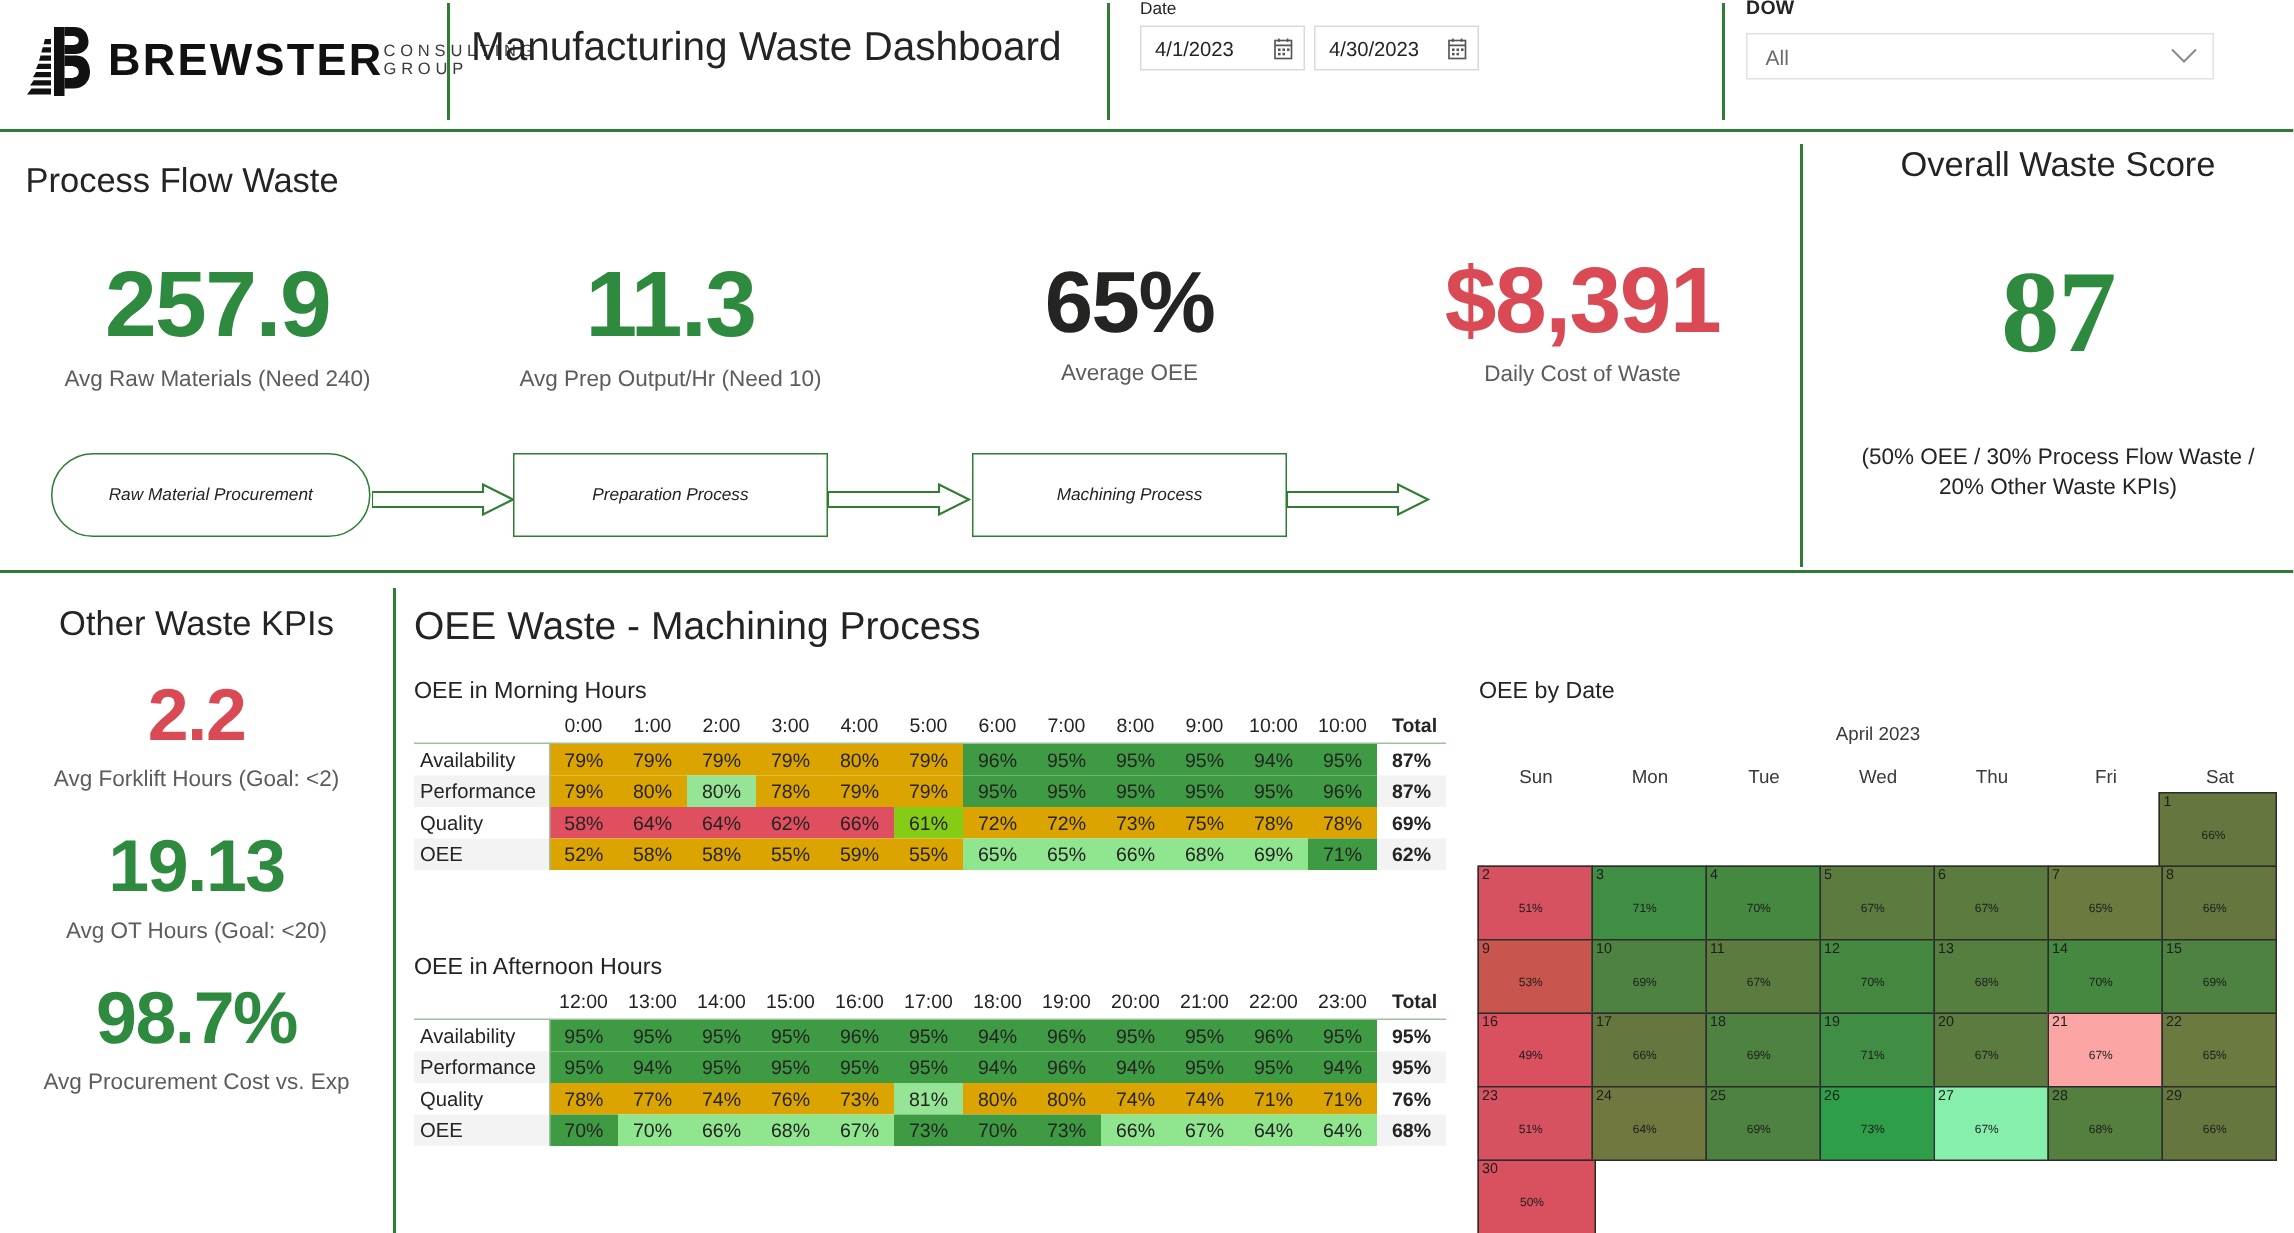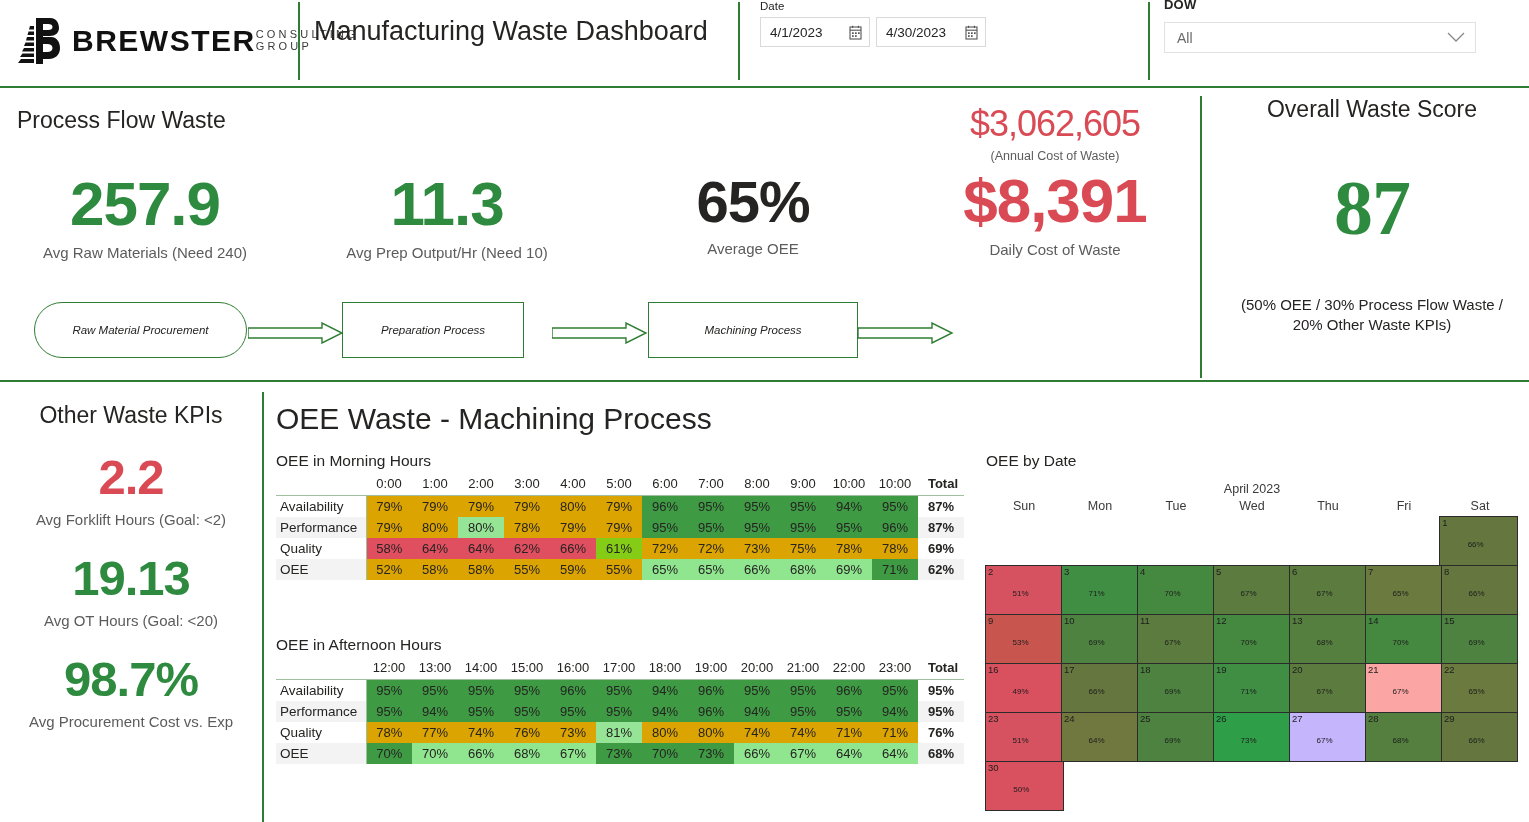--- a/index.html
+++ b/index.html
@@ -70,39 +70,39 @@
   .vdiv { position: absolute; width: 2px; background: #2f7d32; }
 
   .score-panel { position: absolute; left: 1215px; top: 96px; width: 314px; text-align: center; }
 
   
   .band2 { position: absolute; left: 0; top: 384px; width: 1529px; height: 438px; }
 
   .left-kpis { position: absolute; left: 0; top: 0; width: 262px; text-align: center; }
 
   
-  .oee-title { font-size: 30px; color: #252423; }
+  .oee-title { font-size: 26px; color: #252423; }
   .tbl-title { font-size: 15.5px; font-weight: 400; color: #252423; }
   table.oee { border-collapse: collapse; font-size: 13px; color: #252423; }
   table.oee th.hr { font-weight: 400; font-size: 13px; padding: 0 0 4px 0; text-align: center; width: 46px; }
   table.oee th.tot { font-weight: 700; font-size: 13px; padding: 0 0 4px 4px; text-align: center; width: 46px; }
   table.oee th.corner { width: 90px; }
   table.oee td.rl {
     text-align: left; padding: 3px 6px 3px 4px; font-size: 13.5px;
     border-right: 1.5px solid #9fbf9f; white-space: nowrap;
   }
   table.oee td.cell { text-align: center; padding: 3px 0; width: 46px; }
   table.oee td.tcell { text-align: center; font-weight: 700; width: 46px; }
   table.oee tr.hdr-line td { border-top: 1.5px solid #9fbf9f; }
   .zebra { background: #f3f3f3; }
 
   
   .cal-wrap { position: absolute; left: 986px; top: 0; width: 532px; }
   .cal-month { text-align: center; font-size: 12.5px; color: #3a3a3a; }
-  .cal-dows { display: flex; margin-top: 3px; }
+  .cal-dows { display: flex; margin-top: 15px; }
   .cal-dow { flex: 1; text-align: center; font-size: 12.5px; color: #3a3a3a; }
   .cal-grid { margin-top: 4px; }
   .cal-row { display: flex; }
   .cal-cell { flex: 1; height: 50px; position: relative; border: 1px solid #2b2b2b; margin-left: -1px; margin-top: -1px; }
   .cal-cell.empty { border: none; background: transparent; }
   .cal-num { position: absolute; left: 2px; top: 0px; font-size: 9.5px; color: #1d1d1d; }
   .cal-pct { position: absolute; left: 0; right: 6px; top: 23px; text-align: center; font-size: 8px; color: #1d1d1d; }
 </style>
 </head>
 <body>
@@ -199,38 +199,34 @@
     <div class="kpi" style="left:322px;top:85px;width:250px;">
       <div class="kpi-val green" style="font-size:62px;">11.3</div>
       <div class="kpi-lbl">Avg Prep Output/Hr (Need 10)</div>
     </div>
 
     <div class="kpi" style="left:628px;top:85px;width:250px;">
       <div class="kpi-val dark" style="font-size:58px;">65%</div>
       <div class="kpi-lbl">Average OEE</div>
     </div>
 
-    <div class="kpi" style="left:930px;top:18px;width:250px;">
-      <div class="kpi-val red" style="font-size:36px;font-weight:400;">$3,062,605</div>
-      <div style="font-size:12.5px;color:#5c5c5c;margin-top:7px;">(Annual Cost of Waste)</div>
-    </div>
 
     <div class="kpi" style="left:930px;top:82px;width:250px;">
       <div class="kpi-val red" style="font-size:62px;">$8,391</div>
       <div class="kpi-lbl">Daily Cost of Waste</div>
     </div>
 
     <div class="flow">
       <div class="node rounded" style="left:14px;top:8px;width:213px;height:56px;">
         <span>Raw Material Procurement</span>
       </div>
       <svg class="arrow" style="left:228px;top:28px;width:96px;" viewBox="0 0 96 22" preserveAspectRatio="none">
         <path d="M0,6 L74,6 L74,1 L94,11 L74,21 L74,16 L0,16 Z" fill="none" stroke="#2f7d32" stroke-width="1.4"></path>
       </svg>
-      <div class="node" style="left:322px;top:8px;width:182px;height:56px;">
+      <div class="node" style="left:322px;top:8px;width:210px;height:56px;">
         <span>Preparation Process</span>
       </div>
       <svg class="arrow" style="left:532px;top:28px;width:96px;" viewBox="0 0 96 22" preserveAspectRatio="none">
         <path d="M0,6 L74,6 L74,1 L94,11 L74,21 L74,16 L0,16 Z" fill="none" stroke="#2f7d32" stroke-width="1.4"></path>
       </svg>
       <div class="node" style="left:628px;top:8px;width:210px;height:56px;">
         <span>Machining Process</span>
       </div>
       <svg class="arrow" style="left:838px;top:28px;width:96px;" viewBox="0 0 96 22" preserveAspectRatio="none">
         <path d="M0,6 L74,6 L74,1 L94,11 L74,21 L74,16 L0,16 Z" fill="none" stroke="#2f7d32" stroke-width="1.4"></path>
@@ -574,21 +570,21 @@
               <span class="cal-pct">64%</span>
             </div>
             <div class="cal-cell" style="background:#4d8240">
               <span class="cal-num">25</span>
               <span class="cal-pct">69%</span>
             </div>
             <div class="cal-cell" style="background:#2f9e48">
               <span class="cal-num">26</span>
               <span class="cal-pct">73%</span>
             </div>
-            <div class="cal-cell" style="background:#c4b5fd">
+            <div class="cal-cell" style="background:#86efac">
               <span class="cal-num">27</span>
               <span class="cal-pct">67%</span>
             </div>
             <div class="cal-cell" style="background:#547f3f">
               <span class="cal-num">28</span>
               <span class="cal-pct">68%</span>
             </div>
             <div class="cal-cell" style="background:#65773f">
               <span class="cal-num">29</span>
               <span class="cal-pct">66%</span>

